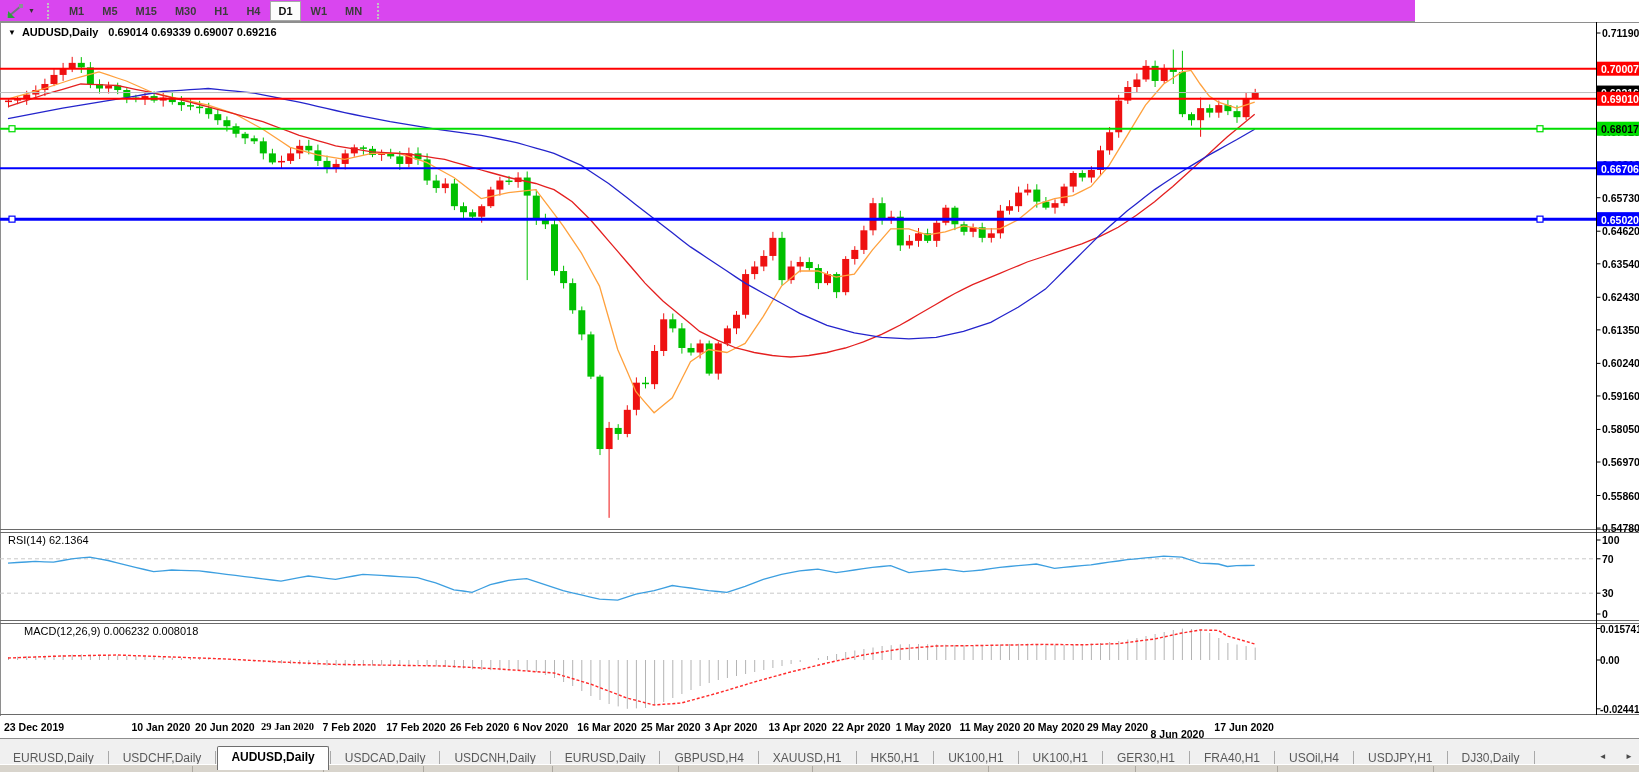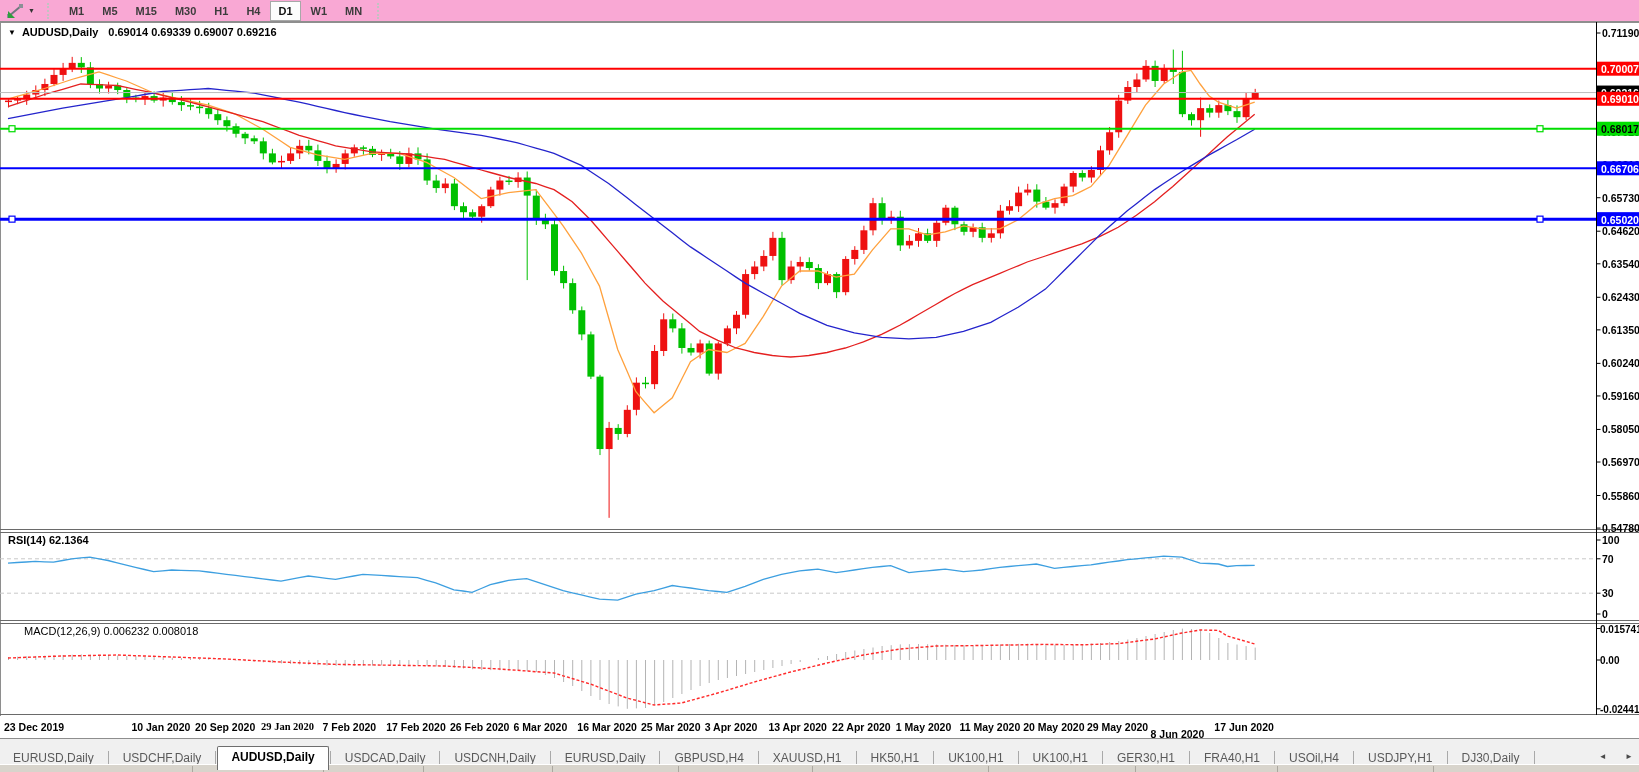--- a/index.html
+++ b/index.html
@@ -1,33 +1,33 @@
 <!DOCTYPE html>
 <html><head>
 <meta charset="utf-8">
 <style>
   html,body{margin:0;padding:0;background:#fff;}
   body{width:1639px;height:772px;position:relative;overflow:hidden;
        font-family:"Liberation Sans",sans-serif;-webkit-font-smoothing:none;}
   
-  #toolbar{position:absolute;left:0;top:0;width:1639px;height:22px;background:#f9a8d4;
+  #toolbar{position:absolute;left:0;top:0;width:1415px;height:22px;background:#d946ef;
            border-bottom:1px solid #8e8e8e;display:flex;align-items:center;box-sizing:border-box;}
   .tb-icon{width:20px;height:16px;margin-left:6px;position:relative;cursor:pointer;}
   .tb-caret{font-size:7px;color:#333;margin:0 6px 0 2px;cursor:pointer;}
   .grip{width:5px;height:16px;border-left:2px dotted #c2c2c2;margin:0 6px;}
   .tfbtn{font-size:11px;font-weight:bold;color:#3c3c3c;padding:2px 7px;margin:0 1px;
          border:1px solid transparent;cursor:pointer;line-height:14px;}
   .tfbtn.active{background:#fdfdfd;border:1px solid #a8a8a8;color:#111;}
   
   #chart-area{position:absolute;left:0;top:22px;width:1639px;height:694px;background:#fff;}
   #chart-svg{position:absolute;left:0;top:0;}
   .overlay-label{position:absolute;font-size:11px;color:#000;white-space:pre;z-index:5;pointer-events:none;}
   #chart-title{left:8px;top:4px;font-weight:bold;}
   #chart-title .mk{font-size:8px;margin-right:6px;position:relative;top:-1px;}
-  #rsi-label{left:8px;top:512px;font-weight:bold;text-align:right;}
+  #rsi-label{left:8px;top:512px;font-weight:normal;text-align:right;}
   #macd-label{left:8px;top:603px;font-weight:normal;padding-left:16px;}
   
   #dates-row{position:absolute;left:0;top:716px;width:1639px;height:22px;background:#fff;}
   .dlabel{position:absolute;top:5px;font-size:10.5px;font-weight:600;color:#000;white-space:nowrap;}
   
   #tabs-row{position:absolute;left:0;top:738px;width:1639px;height:32px;background:#f0f0f0;
             border-top:1px solid #8e8e8e;display:flex;align-items:flex-end;box-sizing:border-box;}
   .tab{font-size:12px;color:#5a5a5a;padding:3px 13px 5px 13px;cursor:pointer;white-space:nowrap;}
   .tab.active{background:#fff;border:1px solid #6e6e6e;border-bottom:none;border-radius:2px 2px 0 0;
               font-weight:bold;color:#000;margin-top:-2px;padding-bottom:6px;position:relative;z-index:2;}
@@ -570,26 +570,26 @@
     </svg>
   <div class="overlay-label" id="chart-title"><span class="mk">▼</span><span>AUDUSD,Daily</span><span style="display:inline-block;width:10px;"></span><span>0.69014 0.69339 0.69007 0.69216</span></div>
   <div class="overlay-label" id="rsi-label">RSI(14) 62.1364</div>
   <div class="overlay-label" id="macd-label">MACD(12,26,9) 0.006232 0.008018</div>
 </div>
 
 <div id="dates-row">
     <div class="dlabel" style="left: 4px;">23 Dec 2019</div>
     <div class="dlabel" style="left: 67.7px; margin-top: 43px;">1 Jan 2020</div>
     <div class="dlabel" style="left: 131.4px;">10 Jan 2020</div>
-    <div class="dlabel" style="left: 195.1px;">20 Sep 2020</div>
+    <div class="dlabel" style="left: 195.1px;">20 Jun 2020</div>
     <div class="dlabel" style="left: 261px; font-family: Liberation Serif, serif;">29 Jan 2020</div>
     <div class="dlabel" style="left: 322.5px;">7 Feb 2020</div>
     <div class="dlabel" style="left: 386.2px;">17 Feb 2020</div>
     <div class="dlabel" style="left: 449.9px;">26 Feb 2020</div>
-    <div class="dlabel" style="left: 513.6px;">6 Mar 2020</div>
+    <div class="dlabel" style="left: 513.6px;">6 Nov 2020</div>
     <div class="dlabel" style="left: 577.3px;">16 Mar 2020</div>
     <div class="dlabel" style="left: 641px;">25 Mar 2020</div>
     <div class="dlabel" style="left: 704.7px;">3 Apr 2020</div>
     <div class="dlabel" style="left: 768.4px;">13 Apr 2020</div>
     <div class="dlabel" style="left: 832.1px;">22 Apr 2020</div>
     <div class="dlabel" style="left: 895.8px;">1 May 2020</div>
     <div class="dlabel" style="left: 959.5px;">11 May 2020</div>
     <div class="dlabel" style="left: 1023.2px;">20 May 2020</div>
     <div class="dlabel" style="left: 1086.9px; text-align: right;">29 May 2020</div>
     <div class="dlabel" style="left: 1150.6px; margin-top: 7px;">8 Jun 2020</div>

